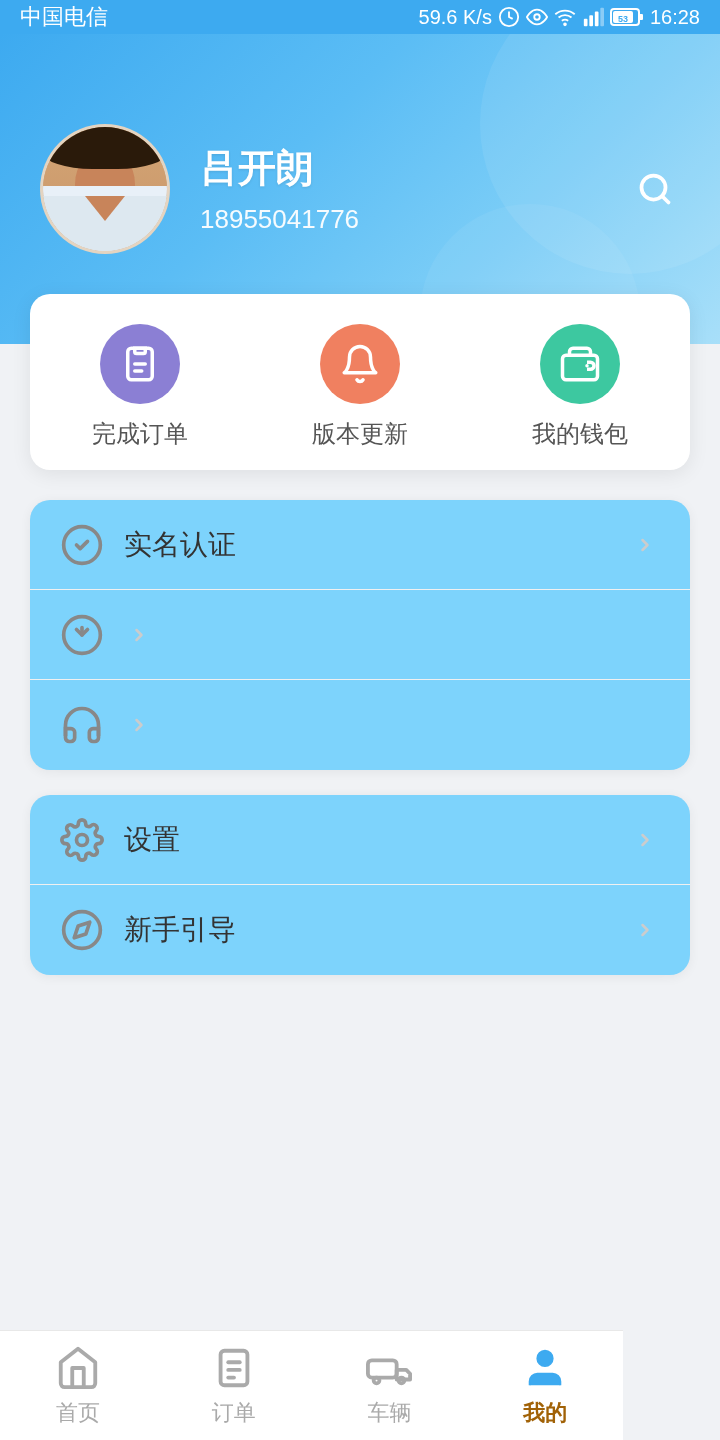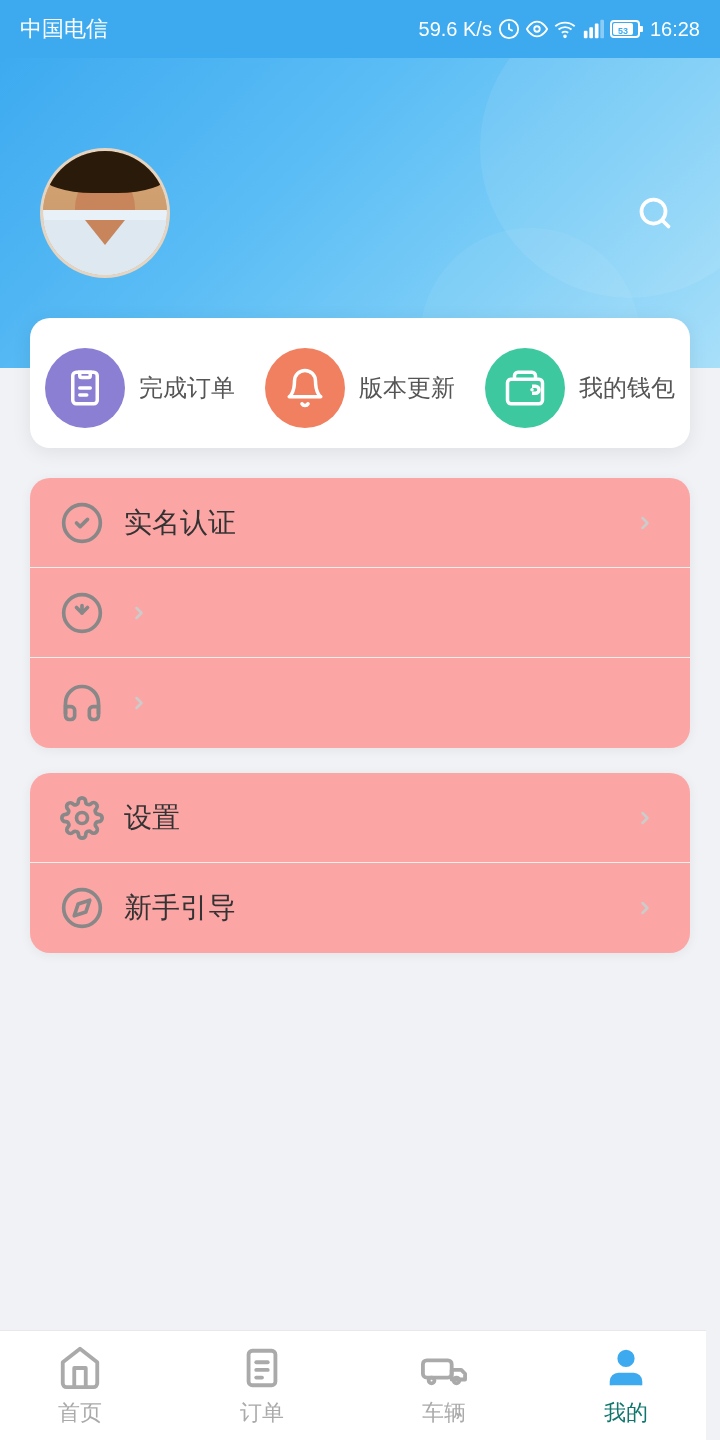--- a/index.html
+++ b/index.html
@@ -8,21 +8,21 @@
       width: 720px;
       min-height: 1440px;
       font-family: -apple-system, "PingFang SC", "Hiragino Sans GB", "Microsoft YaHei", sans-serif;
       background: #f0f2f5;
       overflow-x: hidden;
     }
 
     
     .status-bar {
       width: 720px;
-      height: 58px;
+      height: 34px;
       background: #3daaf0;
       display: flex;
       align-items: center;
       justify-content: space-between;
       padding: 0 20px;
       color: white;
       font-size: 22px;
     }
     .status-bar-left { font-size: 22px; }
     .status-bar-right { display: flex; align-items: center; gap: 6px; font-size: 20px; }
@@ -182,21 +182,21 @@
       border-radius: 20px;
       padding: 30px 0 20px;
       display: flex;
       justify-content: space-around;
       align-items: center;
       box-shadow: 0 4px 20px rgba(0,0,0,0.08);
       margin-bottom: 30px;
     }
     .quick-action-item {
       display: flex;
-      flex-direction: row;
+      flex-direction: column;
       align-items: center;
       gap: 14px;
       cursor: pointer;
     }
     .quick-action-icon {
       width: 80px;
       height: 80px;
       border-radius: 50%;
       display: flex;
       align-items: center;
@@ -205,21 +205,21 @@
     .icon-orders { background: #8b7fd4; }
     .icon-messages { background: #f08060; }
     .icon-wallet { background: #3dc8a0; }
     .quick-action-label {
       font-size: 24px;
       color: #555;
     }
 
     
     .menu-card {
-      background: #fca5a5;
+      background: #7dd3fc;
       border-radius: 20px;
       margin-bottom: 25px;
       overflow: hidden;
       box-shadow: 0 2px 12px rgba(0,0,0,0.06);
     }
     .menu-item {
       display: flex;
       align-items: center;
       padding: 0 30px;
       height: 90px;
@@ -266,27 +266,27 @@
       stroke-width: 3;
       stroke-linecap: round;
       stroke-linejoin: round;
     }
 
     
     .bottom-nav {
       position: fixed;
       bottom: 0;
       left: 0;
-      width: 706px;
+      width: 623px;
       height: 110px;
       background: white;
       border-top: 1px solid #e8e8e8;
       display: flex;
       align-items: center;
-      justify-content: space-between;
+      justify-content: flex-end;
       z-index: 100;
     }
     .nav-item {
       display: flex;
       flex-direction: column;
       align-items: center;
       gap: 6px;
       cursor: pointer;
       width: 160px;
     }
@@ -299,21 +299,22 @@
     }
     .nav-icon svg {
       width: 46px;
       height: 46px;
     }
     .nav-label {
       font-size: 22px;
       color: #aaa;
     }
     .nav-label.active {
-      color: #0f766e;
+      color: #a16207;
+      font-weight: bold;
     }
 
     
     .bottom-spacer {
       height: 130px;
     }
   </style>
 </head>
 <body>
 
@@ -356,20 +357,24 @@
   </div>
 </div>
 
 <div class="profile-header">
   <div class="avatar">
     <div class="avatar-face">
       <div class="avatar-hair"></div>
       <div class="avatar-collar"></div>
     </div>
   </div>
+  <div class="profile-info">
+    <div class="profile-name">吕开朗</div>
+    <div class="profile-phone">18955041776</div>
+  </div>
   <div class="search-icon-btn">
     <svg viewBox="0 0 24 24">
       <circle cx="11" cy="11" r="8" stroke="white" stroke-width="2.5" fill="none"></circle>
       <line x1="21" y1="21" x2="16.65" y2="16.65" stroke="white" stroke-width="2.5" stroke-linecap="round"></line>
     </svg>
   </div>
 </div>
 
 <div class="main-content">
 

